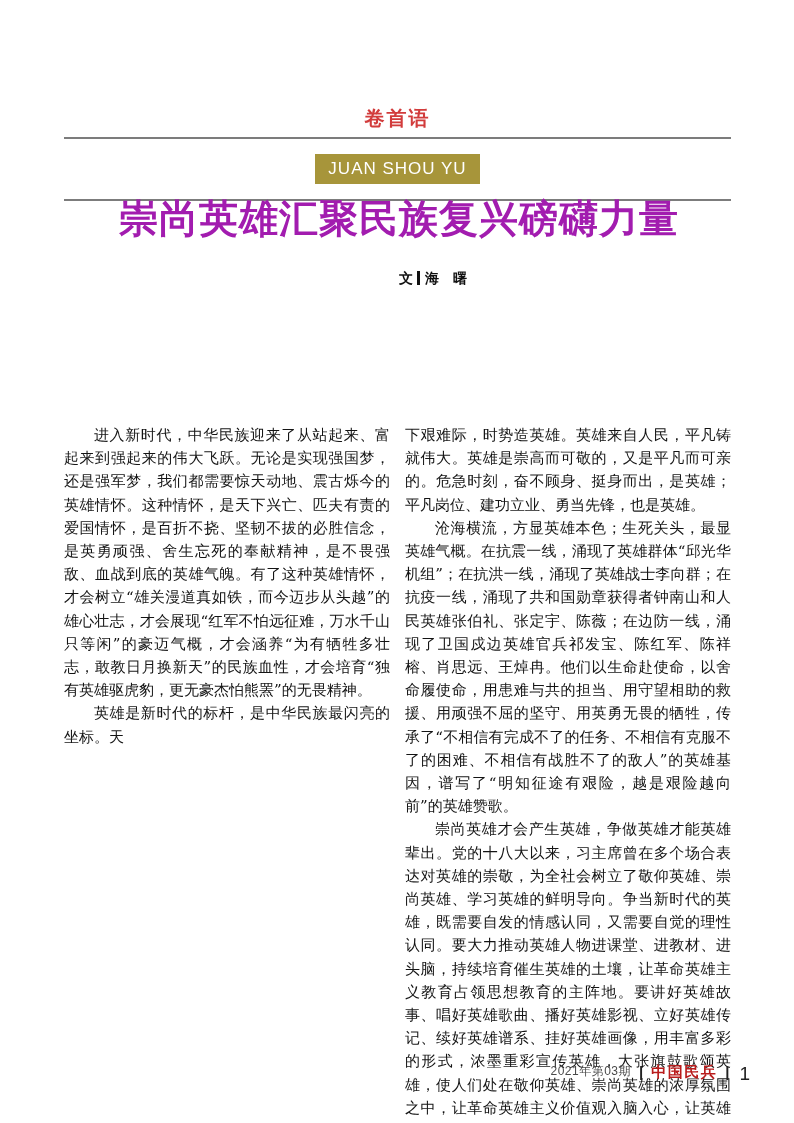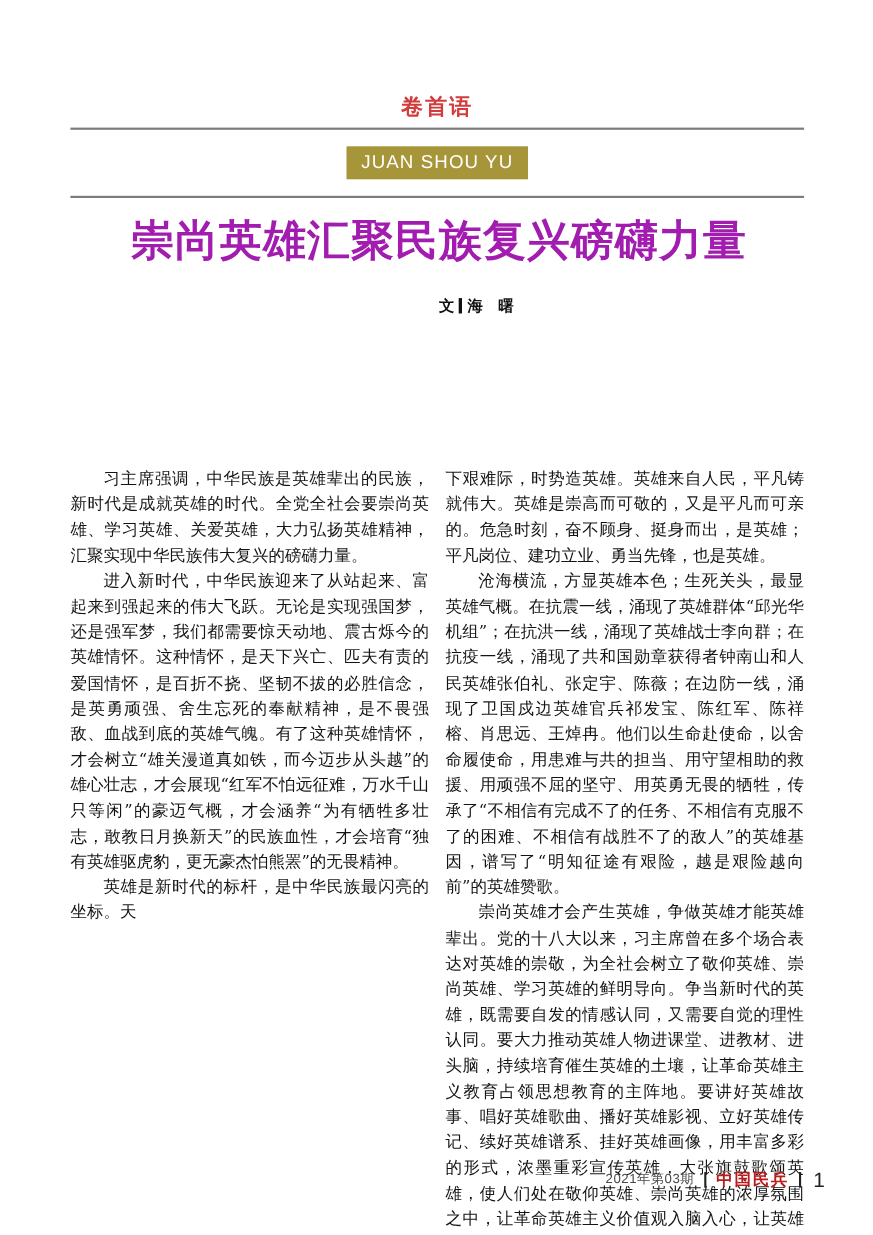--- a/index.html
+++ b/index.html
@@ -17,20 +17,21 @@
   .header {
     position:absolute; top:84px; left:64px; width:667px;
   }
   .section-cn {
     text-align:center;
     font-family:"Liberation Sans", sans-serif;
     font-size:20px; font-weight:700;
     color:#d23c3c;
     letter-spacing:2px;
     margin-bottom:5px;
+    margin-top:21px;
   }
   .rule { border-top:2px solid #7c7c7c; height:0; }
   .pinyin-row { text-align:center; margin:15px 0; line-height:0; }
   .pinyin-box {
     display:inline-block;
     background:#a7953a;
     color:#ffffff;
     font-family:"Liberation Sans", sans-serif;
     font-size:17px; font-weight:500;
     letter-spacing:1px;
@@ -104,21 +105,20 @@
   </div>
 
   <h1 class="article-title">崇尚英雄汇聚民族复兴磅礴力量</h1>
 
   <div class="byline">
     <span>文</span><span class="byline-divider"></span><span>海　曙</span>
   </div>
 
   <div class="columns">
     <div class="col">
-      <p class="para">习主席强调，中华民族是英雄辈出的民族，新时代是成就英雄的时代。全党全社会要崇尚英雄、学习英雄、关爱英雄，大力弘扬英雄精神，汇聚实现中华民族伟大复兴的磅礴力量。</p>
       <p class="para">进入新时代，中华民族迎来了从站起来、富起来到强起来的伟大飞跃。无论是实现强国梦，还是强军梦，我们都需要惊天动地、震古烁今的英雄情怀。这种情怀，是天下兴亡、匹夫有责的爱国情怀，是百折不挠、坚韧不拔的必胜信念，是英勇顽强、舍生忘死的奉献精神，是不畏强敌、血战到底的英雄气魄。有了这种英雄情怀，才会树立“雄关漫道真如铁，而今迈步从头越”的雄心壮志，才会展现“红军不怕远征难，万水千山只等闲”的豪迈气概，才会涵养“为有牺牲多壮志，敢教日月换新天”的民族血性，才会培育“独有英雄驱虎豹，更无豪杰怕熊罴”的无畏精神。</p>
       <p class="para">英雄是新时代的标杆，是中华民族最闪亮的坐标。天</p>
     </div>
     <div class="col">
       <p class="para cont">下艰难际，时势造英雄。英雄来自人民，平凡铸就伟大。英雄是崇高而可敬的，又是平凡而可亲的。危急时刻，奋不顾身、挺身而出，是英雄；平凡岗位、建功立业、勇当先锋，也是英雄。</p>
       <p class="para">沧海横流，方显英雄本色；生死关头，最显英雄气概。在抗震一线，涌现了英雄群体“邱光华机组”；在抗洪一线，涌现了英雄战士李向群；在抗疫一线，涌现了共和国勋章获得者钟南山和人民英雄张伯礼、张定宇、陈薇；在边防一线，涌现了卫国戍边英雄官兵祁发宝、陈红军、陈祥榕、肖思远、王焯冉。他们以生命赴使命，以舍命履使命，用患难与共的担当、用守望相助的救援、用顽强不屈的坚守、用英勇无畏的牺牲，传承了“不相信有完成不了的任务、不相信有克服不了的困难、不相信有战胜不了的敌人”的英雄基因，谱写了“明知征途有艰险，越是艰险越向前”的英雄赞歌。</p>
       <p class="para"><span>崇尚英雄才会产生英雄，争做英雄才能英雄辈出。党的十八大以来，习主席曾在多个场合表达对英雄的崇敬，为全社会树立了敬仰英雄、崇尚英雄、学习英雄的鲜明导向。争当新时代的英雄，既需要自发的情感认同，又需要自觉的理性认同。要大力推动英雄人物进课堂、进教材、进头脑，持续培育催生英雄的土壤，让革命英雄主义教育占领思想教育的主阵地。要讲好英雄故事、唱好英雄歌曲、播好英雄影视、立好英雄传记、续好英雄谱系、挂好英雄画像，用丰富多彩的形式，浓墨重彩宣传英雄，大张旗鼓歌颂英雄，使人们处在敬仰英雄、崇尚英雄的浓厚氛围之中，让革命英雄主义价值观入脑入心，让英雄人物的伟大旗帜永不褪色、高高飘扬。</span></p>
     </div>
   </div>
 

